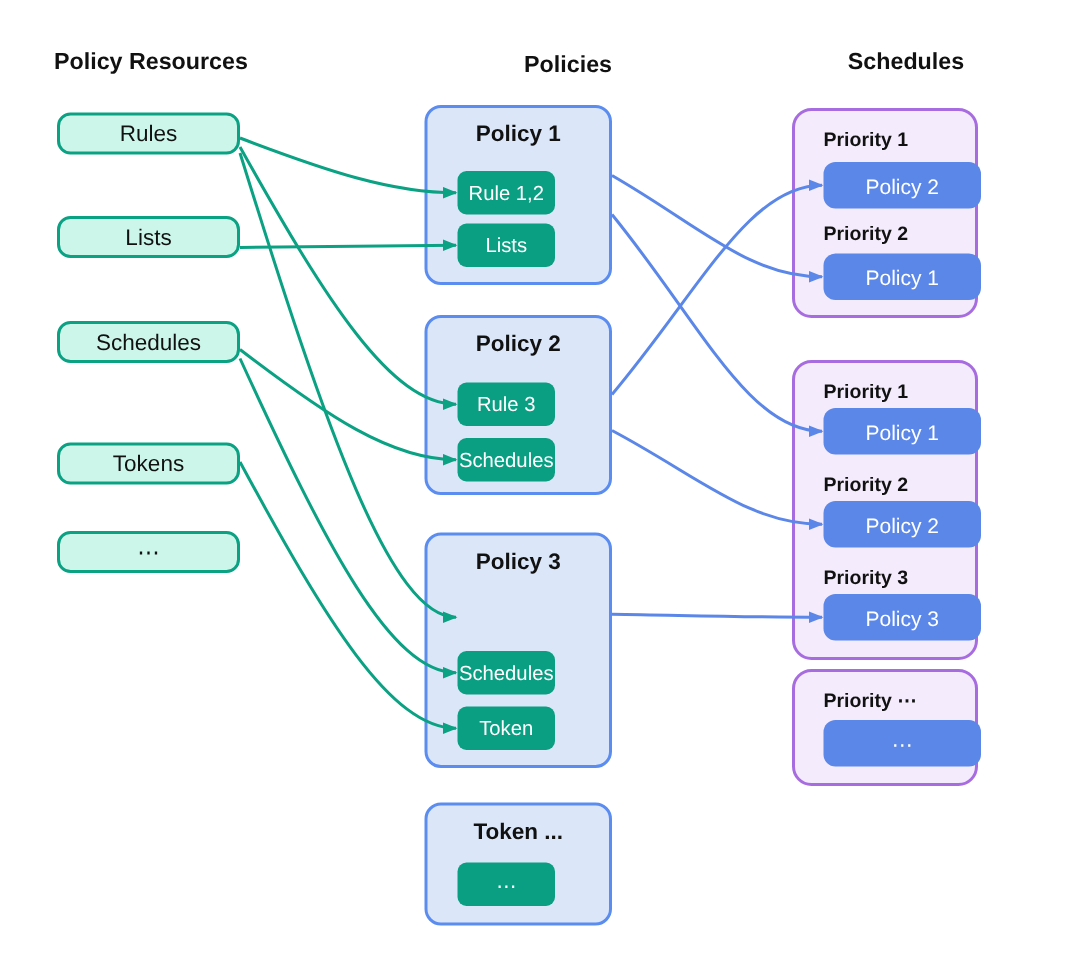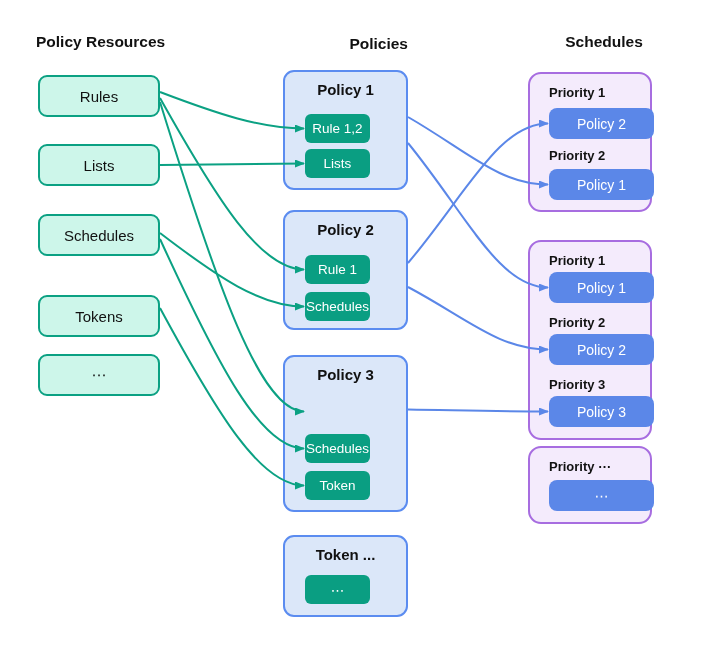--- a/index.html
+++ b/index.html
@@ -9,21 +9,21 @@
     --teal-border:#0ba183;--teal-fill:#cdf6ea;--teal-chip:#0a9e82;
     --blue-border:#5b8cf0;--blue-fill:#dbe7f9;--blue-chip:#5b87e8;
     --purple-border:#a76de0;--purple-fill:#f4ebfc;
     --text:#111111;--chip-text:#ffffff;
   }
   .hdr{position:absolute;font-weight:bold;font-size:15.5px;color:var(--text);}
   #hdr-res{left:36px;top:33px;}
   #hdr-pol{left:283px;width:125px;top:35px;text-align:right;}
   #hdr-asg{left:528px;width:152px;top:33px;text-align:center;}
 
-  .res{position:absolute;left:38px;width:122px;height:42px;box-sizing:border-box;
+  .res{position:absolute;left:38px;width:122px;height:28px;box-sizing:border-box;
     background:var(--teal-fill);border:2px solid var(--teal-border);border-radius:9px;
     display:flex;align-items:center;justify-content:center;font-size:15px;color:var(--text);}
   #res-rules{top:75px}#res-lists{top:144px}#res-schedules{top:214px}
   #res-tokens{top:295px}#res-more{top:354px}
 
   .pbox{position:absolute;left:283px;width:125px;box-sizing:border-box;
     background:var(--blue-fill);border:2px solid var(--blue-border);border-radius:11px;}
   #box-policy-1{top:70px;height:120px}
   #box-policy-2{top:210px;height:120px}
   #box-policy-3{top:355px;height:157px}
@@ -69,21 +69,21 @@
   <div class="res" id="res-tokens">Tokens</div>
   <div class="res" id="res-more">⋯</div>
 
   <div class="pbox" id="box-policy-1">
     <div class="ptitle">Policy 1</div>
     <div class="chip" id="chip-p1-rule12">Rule 1,2</div>
     <div class="chip" id="chip-p1-lists">Lists</div>
   </div>
   <div class="pbox" id="box-policy-2">
     <div class="ptitle">Policy 2</div>
-    <div class="chip" id="chip-p2-rule3">Rule 1</div>
+    <div class="chip" id="chip-p2-rule3">Rule 3</div>
     <div class="chip" id="chip-p2-schedules">Schedules</div>
   </div>
   <div class="pbox" id="box-policy-3">
     <div class="ptitle">Policy 3</div>
     <div class="chip" id="chip-p3-schedules">Schedules</div>
     <div class="chip" id="chip-p3-token">Token</div>
   </div>
   <div class="pbox" id="box-policy-more">
     <div class="ptitle">Token ...</div>
     <div class="chip" id="chip-pm-dots">⋯</div>

